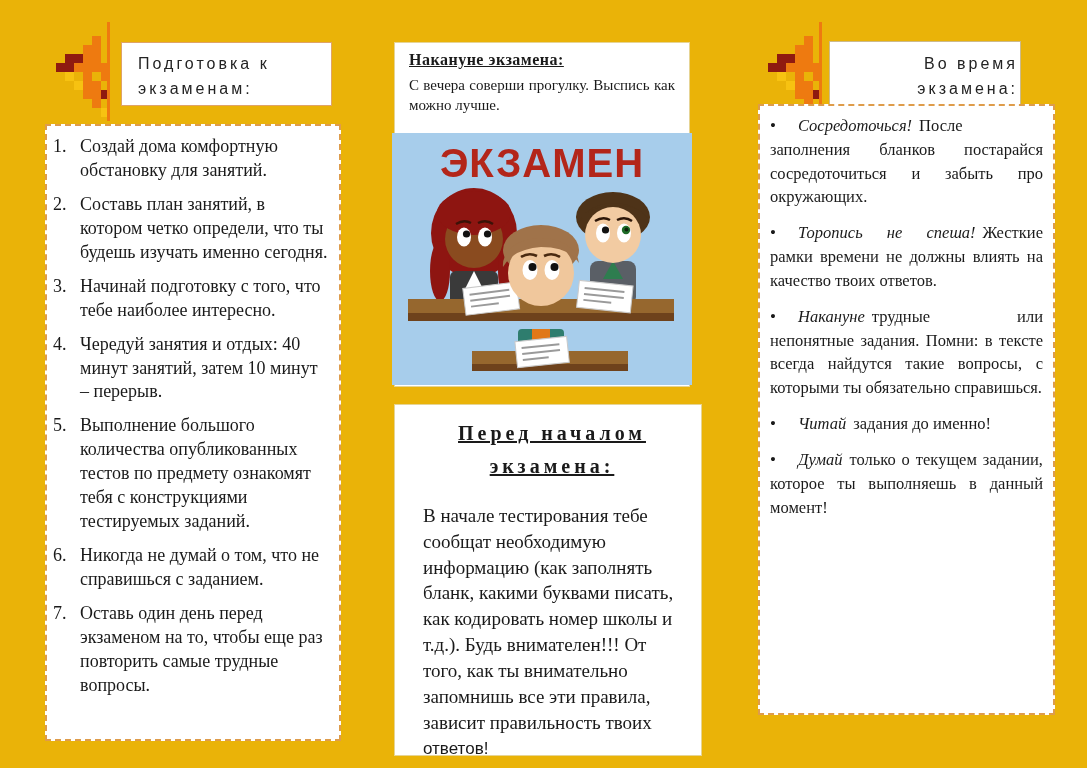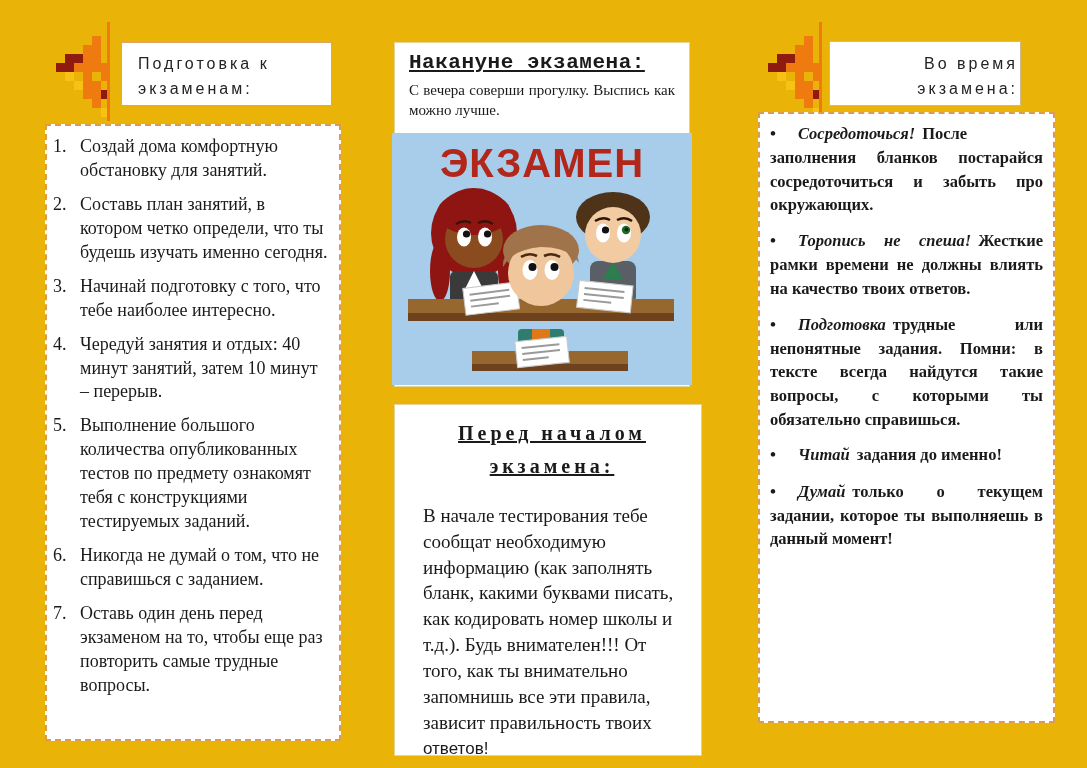--- a/index.html
+++ b/index.html
@@ -21,31 +21,31 @@
     font-family:"Liberation Sans", sans-serif; font-size:16px; letter-spacing:3px;
     line-height:1.55; color:#232323;
   }
   .hdr.left{left:121px; top:42px; width:211px; height:64px; border:1px solid #DFA368; padding:9px 4px 0 16px; text-align:left;}
   .hdr.right{left:829px; top:41px; width:192px; height:65px; border:1px solid #CCBA8C; padding:10px 2px 0 2px; text-align:right;}
   
   .dash{
     position:absolute; box-sizing:border-box; border:2px dashed #DE9C4B; background:#fff;
   }
   .dash.left{left:45px; top:124px; width:296px; height:617px; padding:9px 8px 0 6px;}
-  .dash.right{left:758px; top:112px; width:297px; height:611px; padding:8px 10px 0 10px;font-weight:bold;}
+  .dash.right{left:758px; top:104px; width:297px; height:611px; padding:8px 10px 0 10px;}
   
   .numlist{margin:0; padding:0; list-style:none; font-size:18px; line-height:1.33;}
   .numlist li{display:flex; margin-bottom:10px;}
   .numlist .num{width:27px; flex:0 0 27px;}
   .numlist .txt{flex:1;}
   
   .mbox{position:absolute; box-sizing:border-box; border:1px solid #E6D494; background:#fff;}
   .mbox.top{left:394px; top:42px; width:296px; height:345px; padding:8px 14px;}
   .mbox.bot{left:394px; top:404px; width:308px; height:352px; padding:12px 20px 0 28px;}
-  .mtitle{font-weight:bold; font-size:21px; text-decoration:underline; letter-spacing:0.5px;font-family:Liberation Mono, monospace;}
+  .mtitle{font-weight:bold; font-size:16px; text-decoration:underline; letter-spacing:0.5px;}
   .mtop-body{font-size:15px; margin-top:7px; line-height:1.3; text-align:justify;}
   .mbot-title{
     font-weight:bold; font-size:20px; text-decoration:underline; letter-spacing:4px;
     text-align:center; line-height:1.65;
   }
   .mbot-body{font-size:19px; margin-top:20px; line-height:1.36; text-align:left;}
   .mbot-body .tail{font-family:"Liberation Sans", sans-serif; font-size:17px;}
   
   .illus{position:absolute; left:-3px; top:90px; width:300px; height:252px;}
   
@@ -248,18 +248,18 @@
   </svg>
   <div class="vline right"></div>
 
   <div class="hdr right">
     <span>Во время экзамена:</span>
   </div>
 
   <div class="dash right">
     <p class="ritem"><span class="bullet">•</span><i class="lead">Сосредоточься!</i><span>После заполнения бланков постарайся сосредоточиться и забыть про окружающих.</span></p>
     <p class="ritem"><span class="bullet">•</span><i class="lead">Торопись не спеша!</i><span>Жесткие рамки времени не должны влиять на качество твоих ответов.</span></p>
-    <p class="ritem"><span class="bullet">•</span><i class="lead">Подготовка</i><span>трудные или непонятные задания. Помни: в тексте всегда найдутся такие вопросы, с которыми ты обязательно справишься.</span></p>
+    <p class="ritem"><span class="bullet">•</span><i class="lead">Накануне</i><span>трудные или непонятные задания. Помни: в тексте всегда найдутся такие вопросы, с которыми ты обязательно справишься.</span></p>
     <p class="ritem"><span class="bullet">•</span><i class="lead">Читай</i><span>задания до именно!</span></p>
     <p class="ritem"><span class="bullet">•</span><i class="lead">Думай</i><span>только о текущем задании, которое ты выполняешь в данный момент!</span></p>
   </div>
 
 </div>
 
 </body></html>

